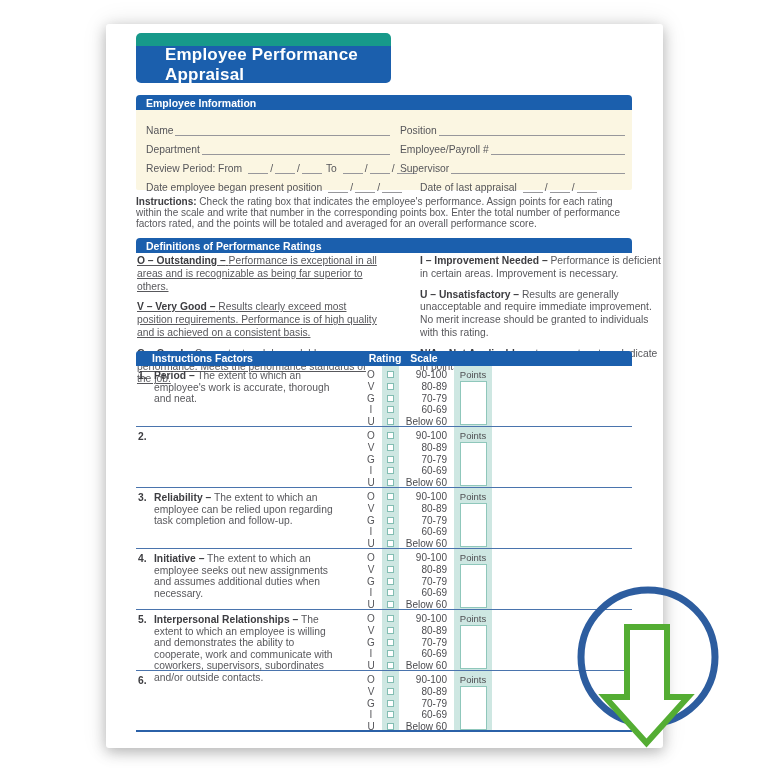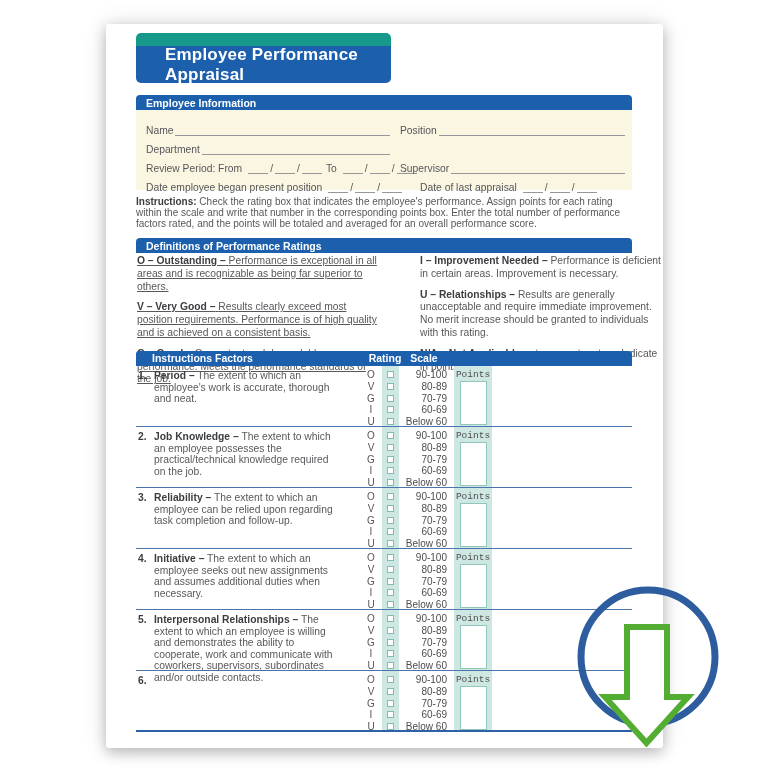--- a/index.html
+++ b/index.html
@@ -72,21 +72,21 @@
   .factor-row:last-child { border-bottom:2px solid #2b61a8; }
   .row-num { position:absolute; left:2px; top:4px; font-size:10.3px; font-weight:bold; color:#3d3d41; }
   .row-text { position:absolute; left:18px; top:4px; width:186px;
               font-size:10.3px; line-height:11.5px; color:#58585c; }
   .row-text b { color:#3d3d41; }
   .rate-lines { position:absolute; left:229px; top:3px; }
   .rate-line { display:flex; align-items:center; height:11.7px; }
   .rl-letter { width:12px; text-align:center; font-size:10px; color:#56565a; }
   .rl-cb { width:7px; height:7px; background:#fff; border:1px solid #82bdb2; margin-left:10px; }
   .rl-scale { width:45px; margin-left:8px; text-align:right; font-size:10px; color:#4c4c50; }
-  .points { position:absolute; left:318px; top:3px; width:38px;font-family:Liberation Mono, monospace; }
+  .points { position:absolute; left:318px; top:3px; width:38px; }
   .points-label { text-align:center; font-size:9.5px; color:#4e4e52; }
   .points-input { width:27px; height:44px; background:#fff; border:1px solid #8fc7bb; margin:1px auto 0; }
 
   
   .dl-icon { position:absolute; left:573px; top:586px; width:150px; height:162px; }
 </style>
 </head>
 <body>
 
 <div class="canvas">
@@ -112,20 +112,24 @@
           <div class="cell-r">
             <span class="lbl">Position</span>
             <span class="uline"></span>
           </div>
         </div>
         <div class="f-row">
           <div class="cell-l">
             <span class="lbl">Department</span>
             <span class="uline"></span>
           </div>
+          <div class="cell-r">
+            <span class="lbl">Employee/Payroll #</span>
+            <span class="uline"></span>
+          </div>
         </div>
         <div class="f-row">
           <div class="cell-l">
             <span class="lbl">Review Period: From</span>
             <span class="dslots">
                 <span class="dseg"></span>
                 <span class="dsl">/</span>
                 <span class="dseg"></span>
                 <span class="dsl">/</span>
                 <span class="dseg"></span>
@@ -174,21 +178,21 @@
         <span>Definitions of Performance Ratings</span>
       </div>
       <div class="defs">
         <div class="def-col-l">
           <p><b>O – Outstanding –</b> <span>Performance is exceptional in all areas and is recognizable as being far superior to others.</span></p>
           <p><b>V – Very Good –</b> <span>Results clearly exceed most position requirements. Performance is of high quality and is achieved on a consistent basis.</span></p>
           <p><b>G – Good –</b> <span>Competent and dependable performance. Meets the performance standards of the job.</span></p>
         </div>
         <div class="def-col-r">
           <p><b>I – Improvement Needed –</b> <span>Performance is deficient in certain areas. Improvement is necessary.</span></p>
-          <p><b>U – Relationships –</b> <span>Results are generally unacceptable and require immediate improvement. No merit increase should be granted to individuals with this rating.</span></p>
+          <p><b>U – Unsatisfactory –</b> <span>Results are generally unacceptable and require immediate improvement. No merit increase should be granted to individuals with this rating.</span></p>
           <p><b>N/A – Not Applicable</b> <span>or too soon to rate. – Indicate in points box.</span></p>
         </div>
       </div>
 
       <div class="tbar">
         <span class="th-factors">Instructions Factors</span>
         <span class="th-rating">Rating</span>
         <span class="th-scale">Scale</span>
         <span class="th-comments">Supportive Details or Comments</span>
       </div>
@@ -228,21 +232,20 @@
               </div>
             </div>
           <div class="points">
             <div class="points-label">Points</div>
             <div class="points-input"></div>
           </div>
         </div>
 
         <div class="factor-row">
           <span class="row-num">2.</span>
-          <div class="row-text"><b>Job Knowledge –</b> <span>The extent to which an employee possesses the practical/technical knowledge required on the job.</span></div>
           <div class="rate-lines">
               <div class="rate-line">
                 <span class="rl-letter">O</span>
                 <span class="rl-cb"></span>
                 <span class="rl-scale">90-100</span>
               </div>
               <div class="rate-line">
                 <span class="rl-letter">V</span>
                 <span class="rl-cb"></span>
                 <span class="rl-scale">80-89</span>

